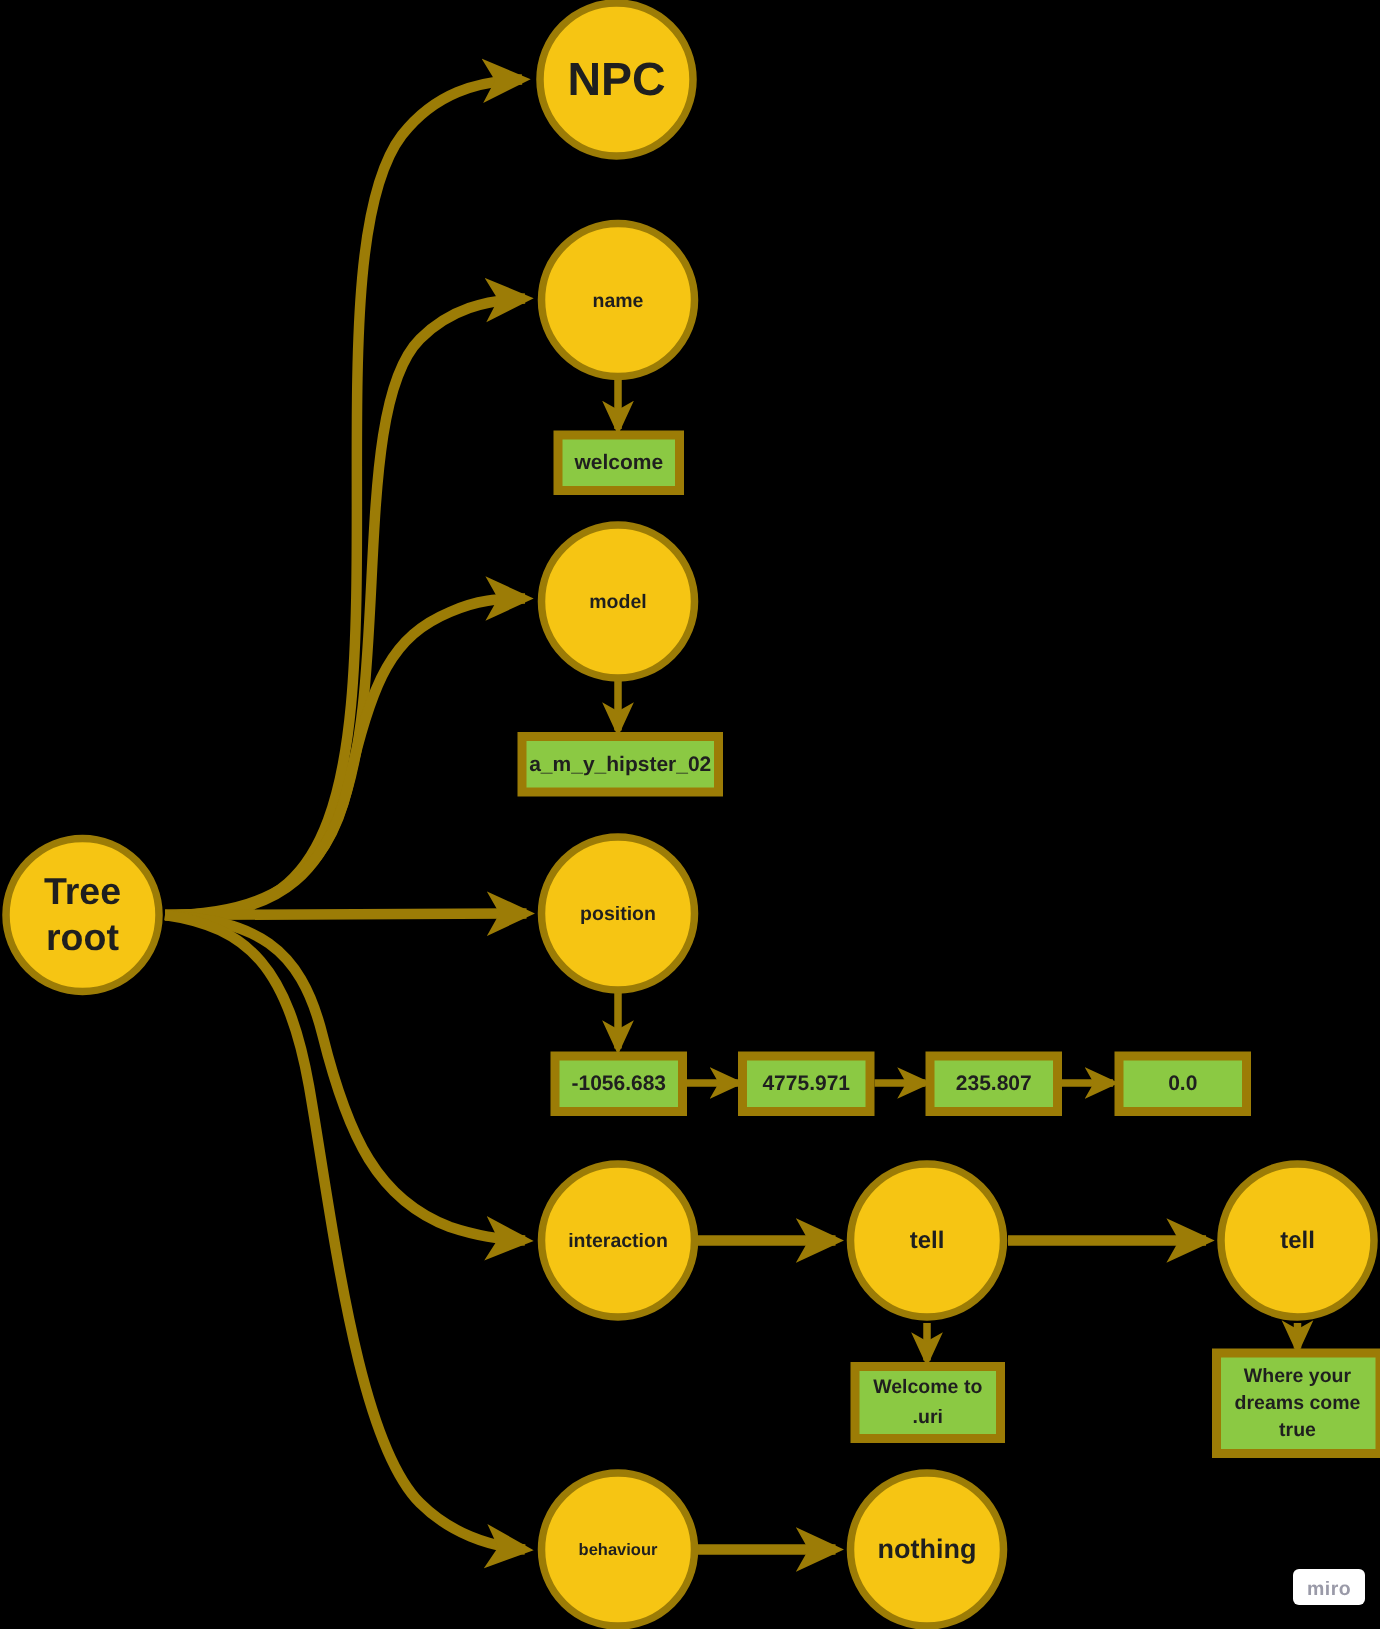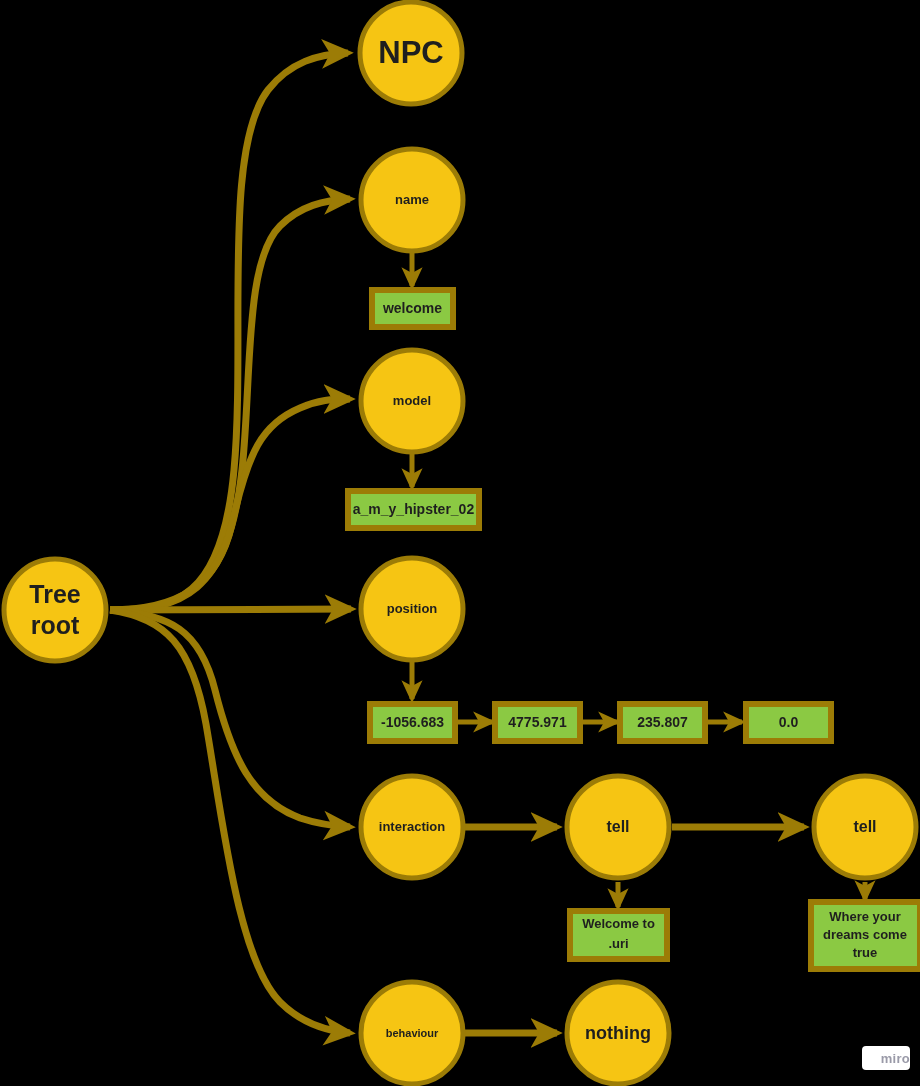--- a/index.html
+++ b/index.html
@@ -64,21 +64,21 @@
   #miro-watermark {
     position: absolute;
     left: 862px;
     top: 1046px;
     width: 48px;
     height: 24px;
     background: #FFFFFF;
     border-radius: 4px;
     display: flex;
     align-items: center;
-    justify-content: flex-end;
+    justify-content: center;
     font-family: "Liberation Sans", sans-serif;
     font-size: 13px;
     font-weight: bold;
     color: #9A9AA8;
     letter-spacing: 0.3px;
   }
 </style>
 </head>
 <body>
 

